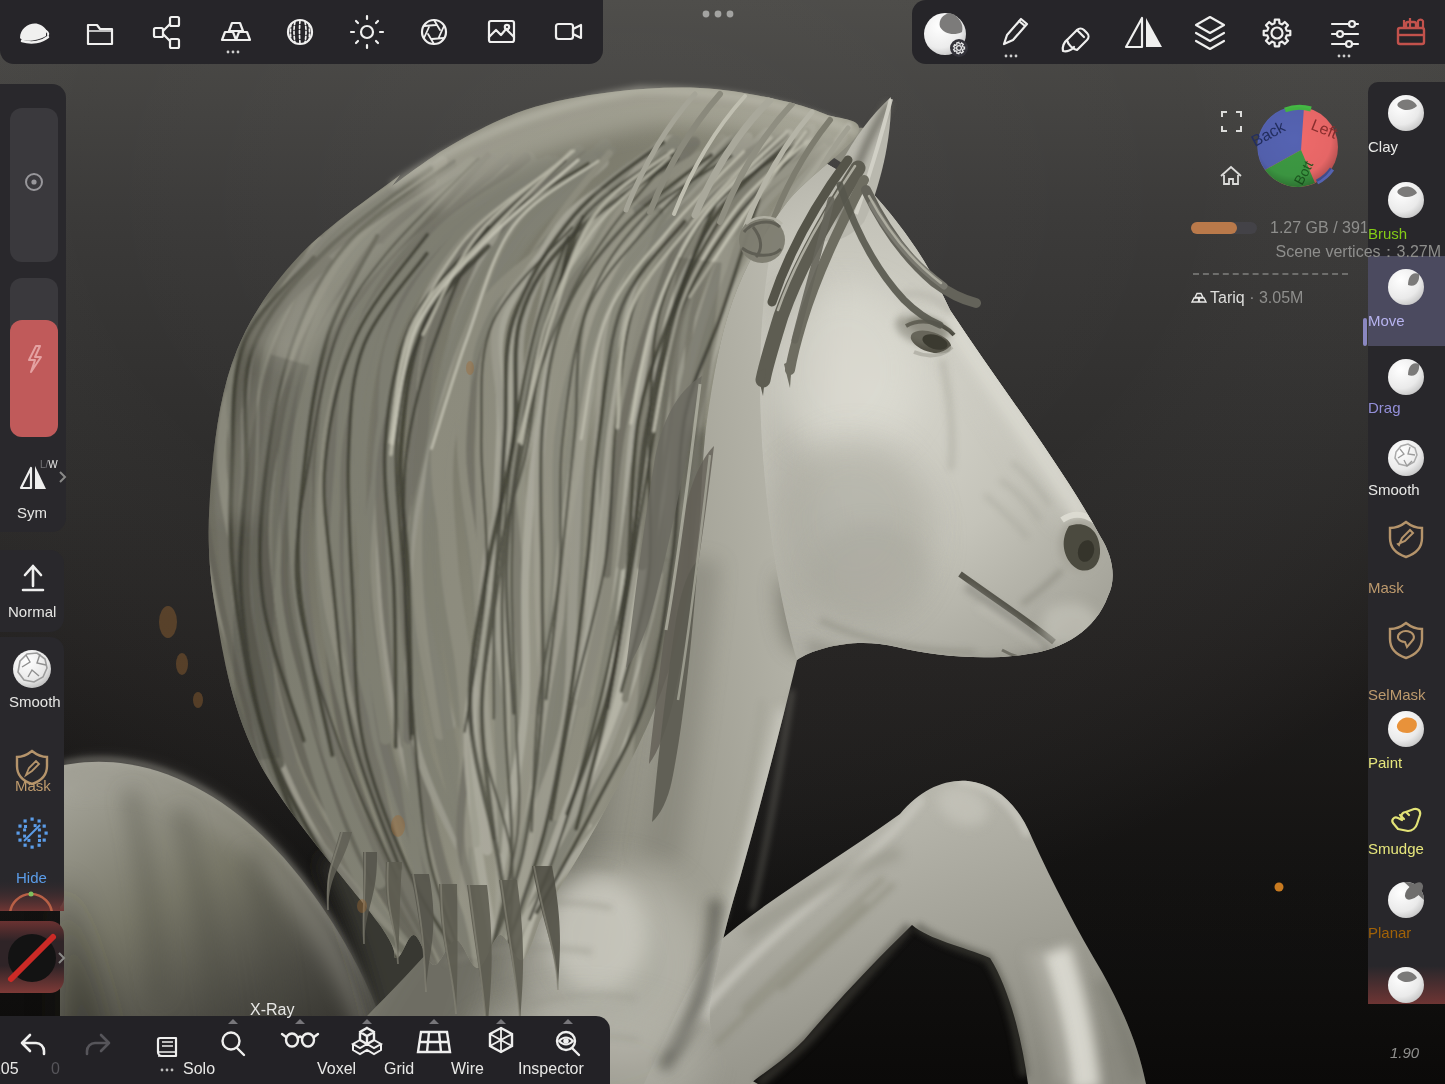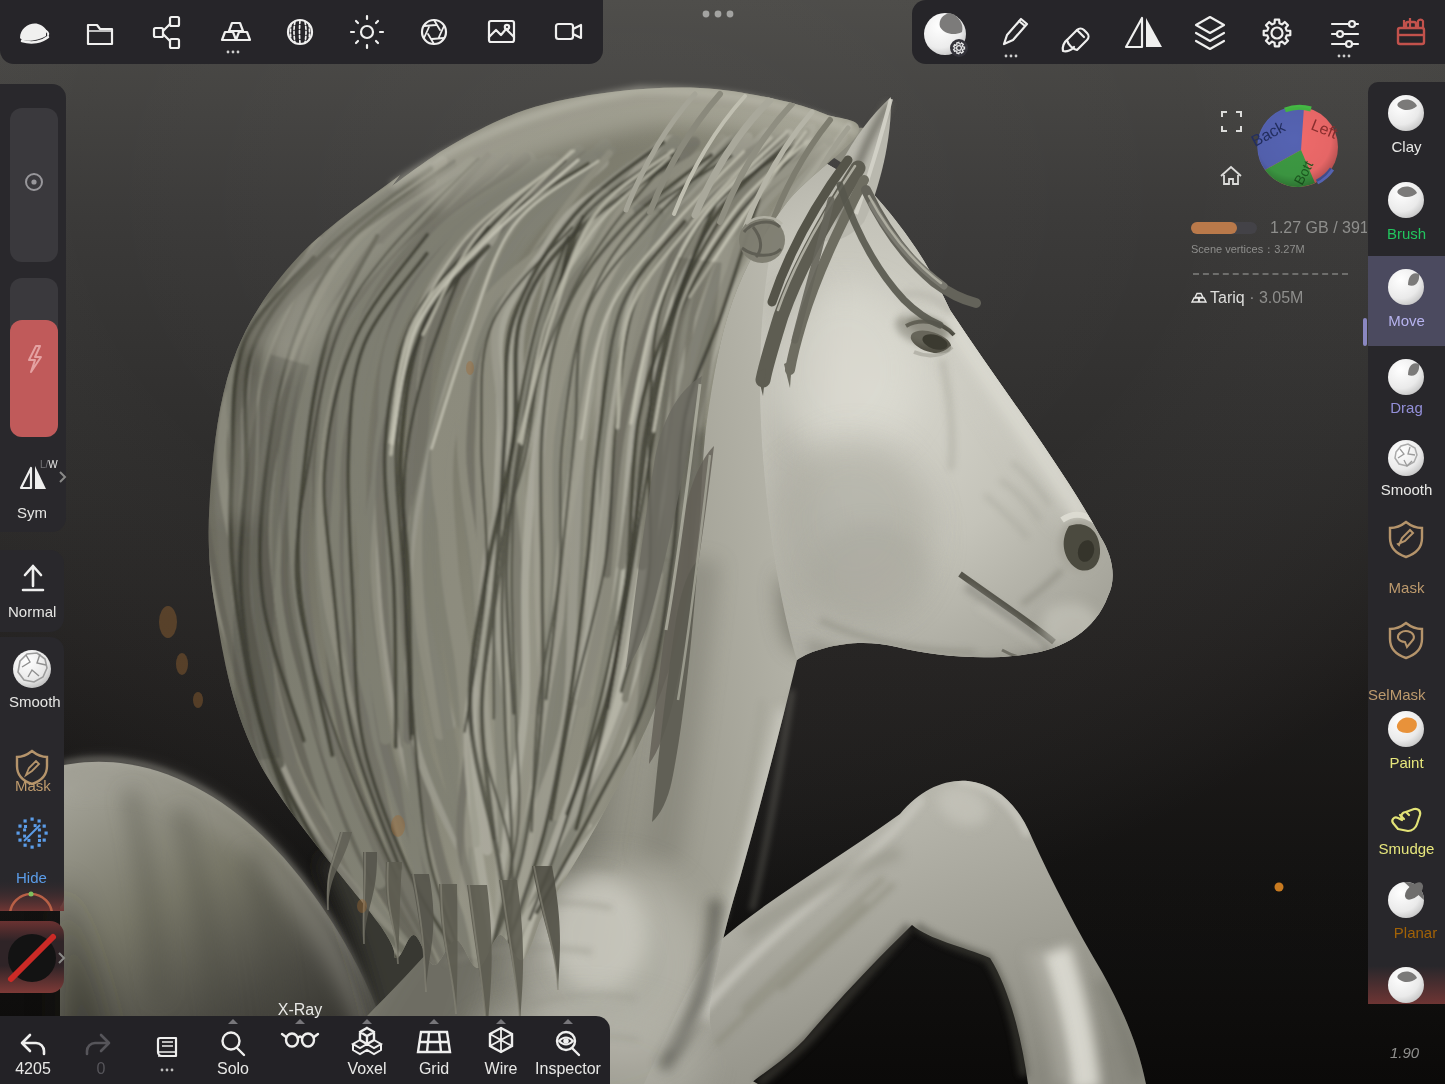--- a/index.html
+++ b/index.html
@@ -1,18 +1,18 @@
 <!DOCTYPE html>
 <html><head><meta charset="utf-8">
 <style>
 html,body{margin:0;padding:0;width:1445px;height:1084px;overflow:hidden;background:#161616;
  font-family:"Liberation Sans",sans-serif;}
 #stage{position:relative;width:1445px;height:1084px;}
 .panel{position:absolute;background:#262529;}
-.lbl{position:absolute;color:#e6e6e4;font-size:15px;text-align:center;white-space:nowrap;}
+.lbl{position:absolute;color:#e6e6e4;font-size:15px;white-space:nowrap;}
 svg{display:block}
 .abs{position:absolute}
 </style></head><body>
 <div id="stage">
 
 <svg width="1445" height="1084" viewBox="0 0 1445 1084" style="position:absolute;left:0;top:0">
 <defs>
  <linearGradient id="bgv" x1="0" y1="0" x2="0" y2="1">
    <stop offset="0" stop-color="#4a4946"></stop>
    <stop offset="0.2" stop-color="#393837"></stop>
@@ -605,21 +605,21 @@
 <path d="M1398,829 l-5,-6 c-2,-3 1,-7 5,-5 l4,2 c-2,-4 0,-8 4,-8 l8,-3 c4,-1 7,2 6,6 l-3,9 c-1,4 -5,7 -9,7 z"></path>
 <path d="M1400,815 l4,4 m2,-7 l3,3"></path>
 </g>
 <circle cx="1406" cy="900" r="18" fill="url(#tsg)"></circle>
       <path d="M1404,882 A18,18 0 0 1 1424,900 L1404,882 Z" fill="#6f6e6d"></path>
       <ellipse cx="1414" cy="891" rx="11" ry="6" transform="rotate(-42 1414 891)" fill="#6f6e6d"></ellipse>
 <circle cx="1406" cy="985" r="18" fill="url(#tsg)"></circle>
       <path d="M1398,975 C1404,969 1414,971 1417,978 C1412,983 1404,983 1400,980 C1397,978 1397,977 1398,975 Z" fill="#7b7a79"></path>
 </svg>
 <div class="lbl" style="left:1368px;top:138px;width:77px;color:#e8e8e6;">Clay</div>
-<div class="lbl" style="left:1368px;top:225px;width:77px;color:#22c55e;">Brush</div>
+<div class="lbl" style="left:1368px;top:225px;width:77px;color:#84cc16;">Brush</div>
 <div class="lbl" style="left:1368px;top:312px;width:77px;color:#b7b3ef;">Move</div>
 <div class="lbl" style="left:1368px;top:399px;width:77px;color:#938fd8;">Drag</div>
 <div class="lbl" style="left:1368px;top:481px;width:77px;color:#e8e8e6;">Smooth</div>
 <div class="lbl" style="left:1368px;top:579px;width:77px;color:#bd9a6d;">Mask</div>
 <div class="lbl" style="left:1368px;top:686px;width:57px;color:#bd9a6d;">SelMask</div>
 <div class="lbl" style="left:1368px;top:754px;width:77px;color:#e6e67c;">Paint</div>
 <div class="lbl" style="left:1368px;top:840px;width:77px;color:#e6e67c;">Smudge</div>
 <div class="lbl" style="left:1368px;top:924px;width:95px;color:#a16207;">Planar</div>
 <div class="lbl" style="left:1390px;top:1044px;width:50px;color:#8f8f8d;text-align:left;font-style:italic;">1.90</div>
 <div class="panel" style="left:0;top:84px;width:66px;height:448px;border-radius:0 14px 14px 0;background:#29282c;"></div>
@@ -768,20 +768,20 @@
 
 <path d="M1332,169 A40,40 0 0 1 1317,182" stroke="#5563b2" stroke-width="5" fill="none"></path>
 <text x="1255" y="147" font-size="16" fill="#232e60" transform="rotate(-28 1255 147)" font-family="Liberation Sans">Back</text>
 <text x="1310" y="129" font-size="16" fill="#8c2f2f" transform="rotate(22 1310 129)" font-family="Liberation Sans">Left</text>
 <text x="1302" y="186" font-size="14" fill="#1d5a20" transform="rotate(-62 1302 186)" font-family="Liberation Sans">Bott</text>
 <circle cx="1298" cy="147" r="40" fill="url(#gizshade)"></circle>
 <rect x="1191" y="222" width="66" height="12" rx="6" fill="#434247"></rect>
 <rect x="1191" y="222" width="46" height="12" rx="6" fill="#b9794a"></rect>
 </svg>
 <div class="lbl" style="left:1270px;top:219px;width:97px;overflow:hidden;text-align:left;color:#8e8e8c;font-size:16px;">1.27 GB / 391 M</div>
-<div class="lbl" style="left:1191px;top:242px;width:250px;text-align:left;color:#8e8e8c;font-size:11px;">Scene vertices：3.27M</div>
+<div class="lbl" style="left:1191px;top:242px;width:250px;text-align:right;color:#8e8e8c;font-size:16px;">Scene vertices：3.27M</div>
 <div class="abs" style="left:1193px;top:273px;width:155px;border-top:2px dashed #6e6e6c;"></div>
 <svg class="abs" style="left:1191px;top:289px" width="16" height="16" viewBox="0 0 16 16">
 <g stroke="#e8e8e6" stroke-width="1.4" fill="none">
         <path d="M1,13 l2,-4 h4 l2,4 z M7,13 l2,-4 h4 l2,4 z M4,8.5 l2,-4 h4 l2,4 z"></path>
       </g>
     </svg>
 <div class="lbl" style="left:1210px;top:289px;width:200px;text-align:left;color:#dededc;font-size:16px;">Tariq <span style="color:#8e8e8c">· 3.05M</span></div>
 </div>
 </body></html>

